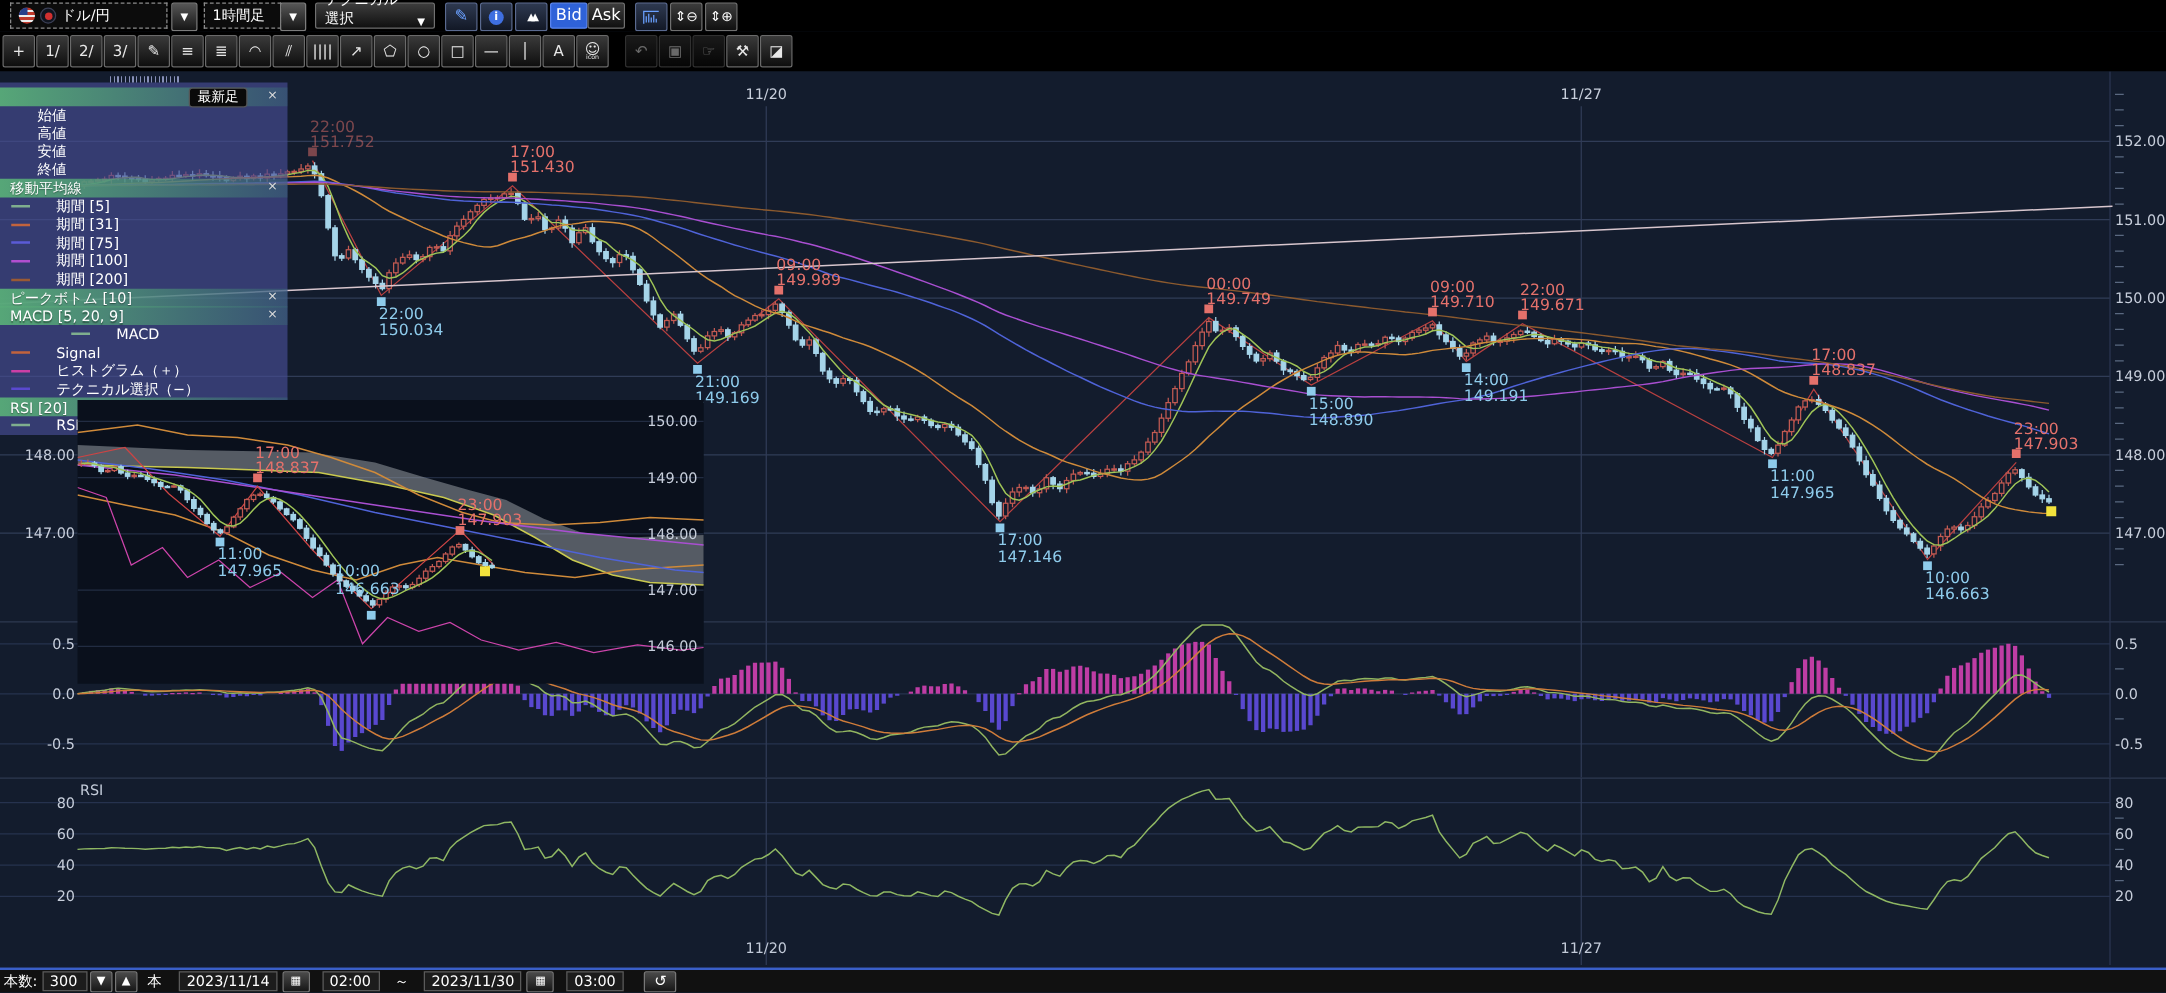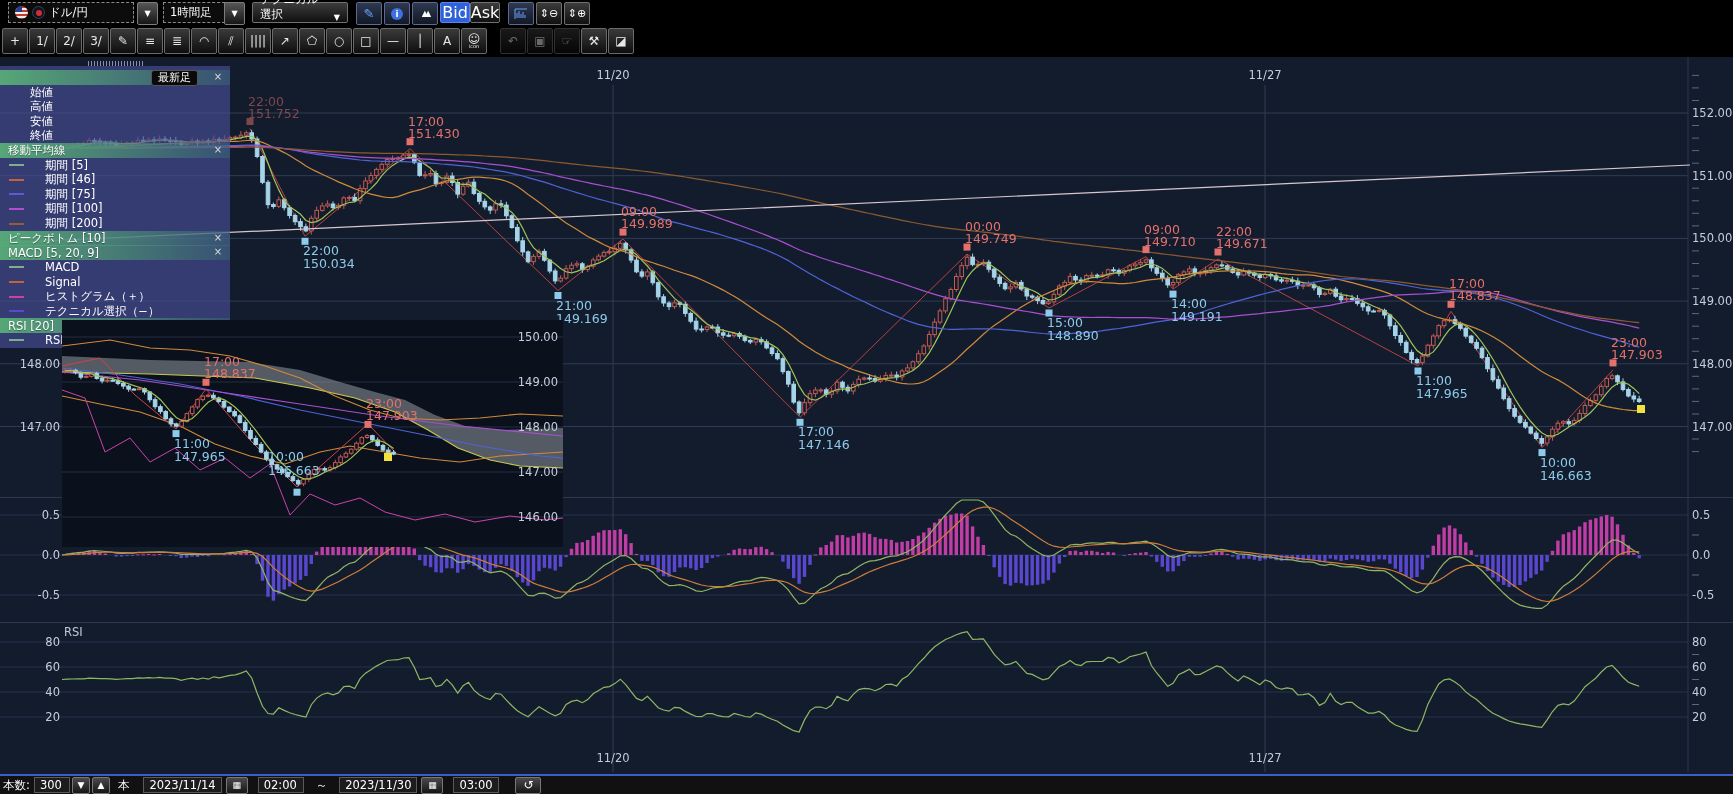--- a/index.html
+++ b/index.html
@@ -17,21 +17,21 @@
   .tbtn{position:absolute;top:2px;height:21px;background:linear-gradient(#3c3c3c,#101010);
         border:1px solid #707070;border-radius:2px;color:#fff;font-size:11.5px;
         display:flex;align-items:center;justify-content:center;gap:4px;padding:0 7px;box-sizing:border-box;}
   .ibtn{position:absolute;top:2px;width:24px;height:21px;background:linear-gradient(#2e3950,#121826);
         border:1px solid #5a6a90;border-radius:2px;display:flex;align-items:center;justify-content:center;}
   .flag{width:13px;height:13px;border-radius:50%;display:inline-block;position:relative;overflow:hidden;flex:none;}
   .flag-us{background:repeating-linear-gradient(180deg,#c0392b 0 2px,#eee 2px 4px);}
   .flag-us::after{content:"";position:absolute;left:0;top:0;width:7px;height:6px;background:#27408b;}
   .flag-jp{background:#10141f;border:1px solid #3a3f55;box-sizing:border-box;}
   .flag-jp::after{content:"";position:absolute;left:3px;top:3px;width:6px;height:6px;border-radius:50%;background:#d03030;}
-  .bidask{font-size:16px;}
+  .bidask{font-size:13px;}
   
   .tool{position:absolute;top:3px;width:24px;height:24px;background:linear-gradient(#3a3a3a,#0e0e0e);
         border:1px solid #6a6a6a;border-radius:2px;color:#e8e8e8;font-size:12px;line-height:1;
         display:flex;flex-direction:column;align-items:center;justify-content:center;}
   .tool.dim{opacity:0.45;}
   .tool .sub{font-size:5px;margin-top:-1px;letter-spacing:0;}
   
   #legend{left:0;top:66px;width:230px;height:282px;background:rgba(72,78,148,0.66);z-index:18;font-size:11.5px;}
   .lgrow{position:absolute;left:0;width:230px;height:15px;display:flex;align-items:center;}
   .lghead{background:linear-gradient(90deg,rgba(88,172,120,0.95),rgba(60,120,120,0.35));}
@@ -921,21 +921,21 @@
     <div class="lgrow lghead" style="top: 77px;">
       <span class="lbl">移動平均線</span>
       <span class="lgx">×</span>
     </div>
     <div class="lgrow lgitem sw" style="top: 91.6px;">
       <span class="lgswatch" style="background:#7fae8e"></span>
       <span class="lbl">期間 [5]</span>
     </div>
     <div class="lgrow lgitem sw" style="top: 106.2px;">
       <span class="lgswatch" style="background:#c2633d"></span>
-      <span class="lbl">期間 [46]</span>
+      <span class="lbl">期間 [31]</span>
     </div>
     <div class="lgrow lgitem sw" style="top: 120.8px;">
       <span class="lgswatch" style="background:#5b5bd6"></span>
       <span class="lbl">期間 [75]</span>
     </div>
     <div class="lgrow lgitem sw" style="top: 135.4px;">
       <span class="lgswatch" style="background:#b14fd0"></span>
       <span class="lbl">期間 [100]</span>
     </div>
     <div class="lgrow lgitem sw" style="top: 150px;">
@@ -943,21 +943,21 @@
       <span class="lbl">期間 [200]</span>
     </div>
     <div class="lgrow lghead" style="top: 164.6px;">
       <span class="lbl">ピークボトム [10]</span>
       <span class="lgx">×</span>
     </div>
     <div class="lgrow lghead" style="top: 179.2px;">
       <span class="lbl">MACD [5, 20, 9]</span>
       <span class="lgx">×</span>
     </div>
-    <div class="lgrow lgitem sw" style="top: 193.8px;">
+    <div class="lgrow lgitem sw" style="top: 193.8px; padding-left: 48px;">
       <span class="lgswatch" style="background:#7fae8e"></span>
       <span class="lbl">MACD</span>
     </div>
     <div class="lgrow lgitem sw" style="top: 208.4px;">
       <span class="lgswatch" style="background:#c2633d"></span>
       <span class="lbl">Signal</span>
     </div>
     <div class="lgrow lgitem sw" style="top: 223px;">
       <span class="lgswatch" style="background:#cc3fa6"></span>
       <span class="lbl">ヒストグラム（＋）</span>

